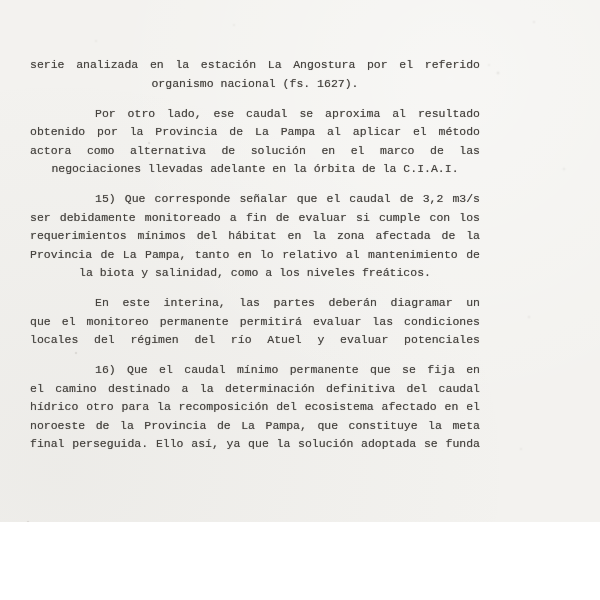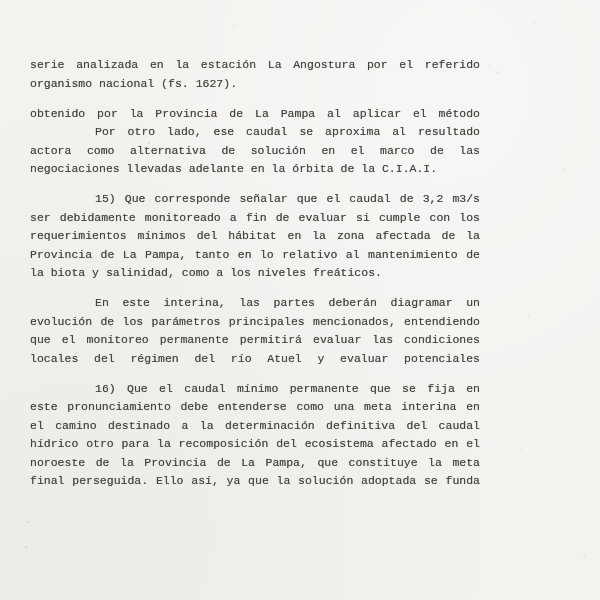--- a/index.html
+++ b/index.html
@@ -3,21 +3,21 @@
 <meta charset="utf-8">
 <style>
   html, body {
     margin: 0;
     padding: 0;
     background: #ffffff;
   }
   .page {
     position: relative;
     width: 600px;
-    height: 600px;
+    height: 522px;
     background-color: #f3f2ef;
     background-image:
       radial-gradient(ellipse at 75% 15%, rgba(255,255,255,0.35), rgba(255,255,255,0) 55%),
       radial-gradient(ellipse at 10% 90%, rgba(120,115,105,0.05), rgba(120,115,105,0) 60%);
     overflow: hidden;
     font-family: "Liberation Mono", "DejaVu Sans Mono", monospace;
   }
   
   .page::before {
     content: "";
@@ -52,21 +52,21 @@
     color: #45423e;
     text-shadow: 0 0 0.7px rgba(70, 66, 60, 0.55);
   }
   .para {
     margin: 0;
     padding: 0;
   }
   .line {
     height: 18.5px;
     overflow: hidden;
-    text-align: left;
+    text-align: center;
   }
   .line.jl {
     text-align: justify;
     text-align-last: justify;
   }
   .line.indent {
     padding-left: 65px;
   }
 </style>
 </head>
@@ -76,47 +76,45 @@
   <div class="textblock">
 
     <p class="para">
       </p>
       <div class="line jl">serie analizada en la estación La Angostura por el referido</div>
       <div class="line">organismo nacional (fs. 1627).</div>
     <p></p>
 
     <p class="para">
       </p>
+      <div class="line jl indent">Por otro lado, ese caudal se aproxima al resultado</div>
       <div class="line jl">obtenido por la Provincia de La Pampa al aplicar el método</div>
-      <div class="line jl indent">Por otro lado, ese caudal se aproxima al resultado</div>
       <div class="line jl">actora como alternativa de solución en el marco de las</div>
       <div class="line">negociaciones llevadas adelante en la órbita de la C.I.A.I.</div>
     <p></p>
 
     <p class="para">
       </p>
       <div class="line jl indent">15) Que corresponde señalar que el caudal de 3,2 m3/s</div>
       <div class="line jl">ser debidamente monitoreado a fin de evaluar si cumple con los</div>
       <div class="line jl">requerimientos mínimos del hábitat en la zona afectada de la</div>
       <div class="line jl">Provincia de La Pampa, tanto en lo relativo al mantenimiento de</div>
       <div class="line">la biota y salinidad, como a los niveles freáticos.</div>
     <p></p>
 
     <p class="para">
       </p>
       <div class="line jl indent">En este interina, las partes deberán diagramar un</div>
-      <div class="line jl">evolución de los parámetros principales mencionados, entendiendo</div>
       <div class="line jl">que el monitoreo permanente permitirá evaluar las condiciones</div>
       <div class="line jl">locales del régimen del río Atuel y evaluar potenciales</div>
     <p></p>
 
     <p class="para">
       </p>
       <div class="line jl indent">16) Que el caudal mínimo permanente que se fija en</div>
-      <div class="line jl">este pronunciamiento debe entenderse como una meta interina en</div>
       <div class="line jl">el camino destinado a la determinación definitiva del caudal</div>
       <div class="line jl">hídrico otro para la recomposición del ecosistema afectado en el</div>
       <div class="line jl">noroeste de la Provincia de La Pampa, que constituye la meta</div>
       <div class="line jl">final perseguida. Ello así, ya que la solución adoptada se funda</div>
     <p></p>
 
   </div>
 </div>
 
 </body></html>

